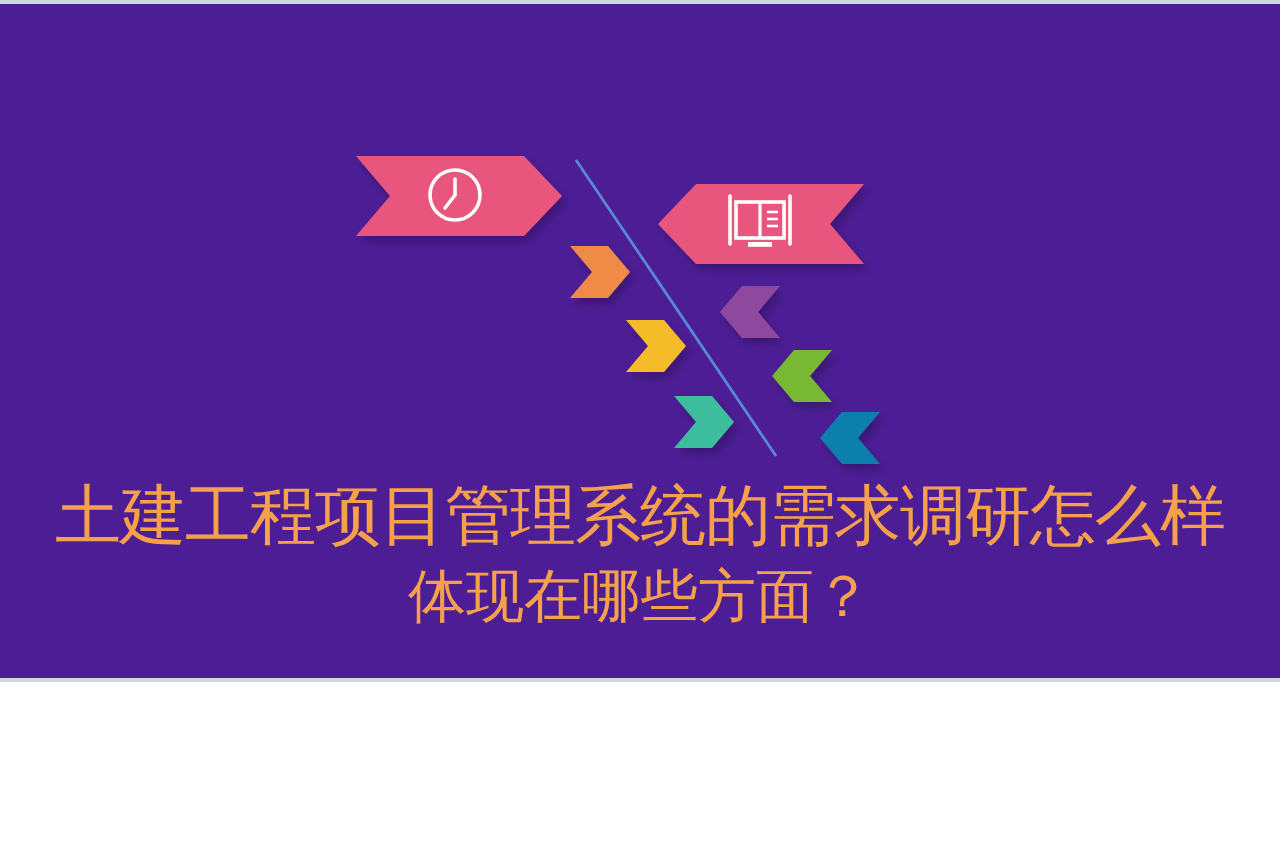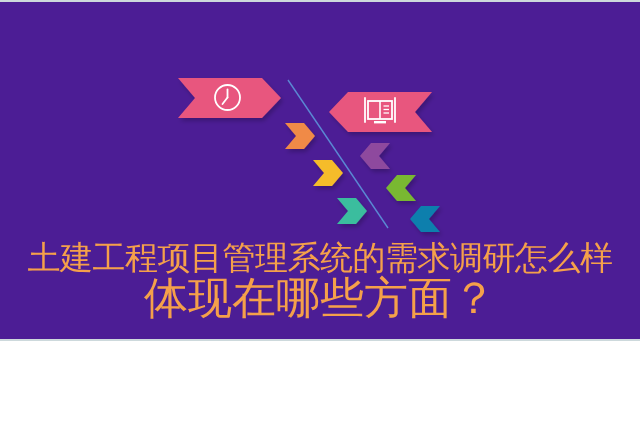--- a/index.html
+++ b/index.html
@@ -37,21 +37,21 @@
   
   #headline {
     position: absolute;
     left: 0;
     top: 236px;
     width: 640px;
     text-align: center;
   }
   .headline-line {
     font-family: "DejaVu Serif", "Liberation Serif", serif;
-    font-size: 44px;
+    font-size: 29px;
     line-height: 40px;
     color: #f5a04a;
     white-space: nowrap;
     letter-spacing: 0px;
   }
   .headline-line.line-1 {
     font-size: 33px;
     letter-spacing: -0.5px;
   }
 

